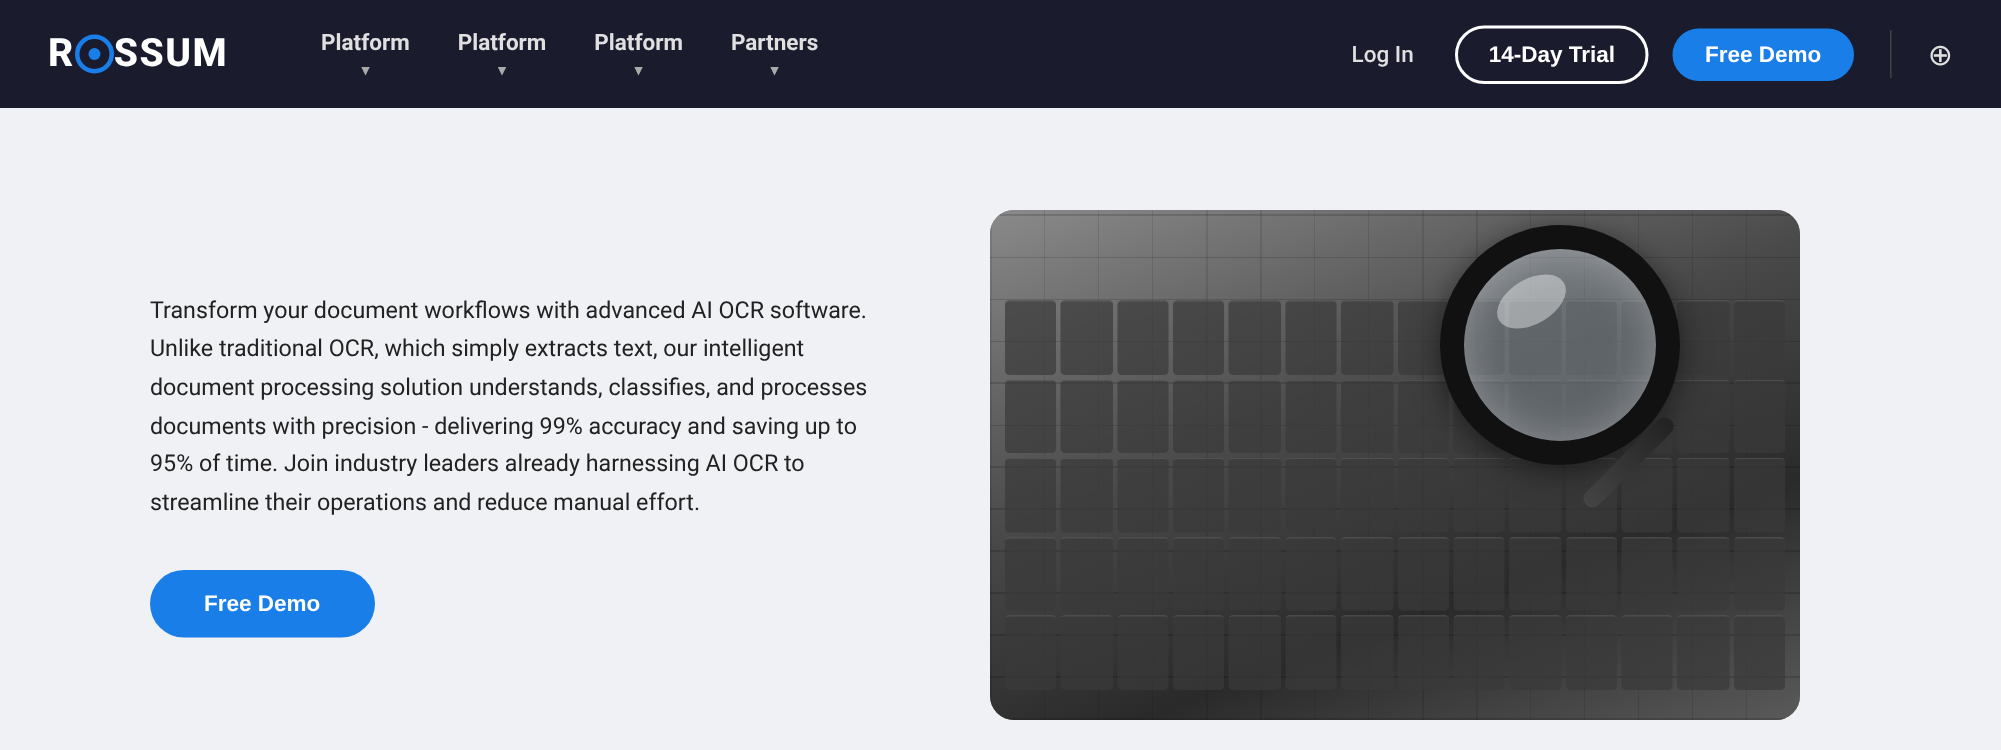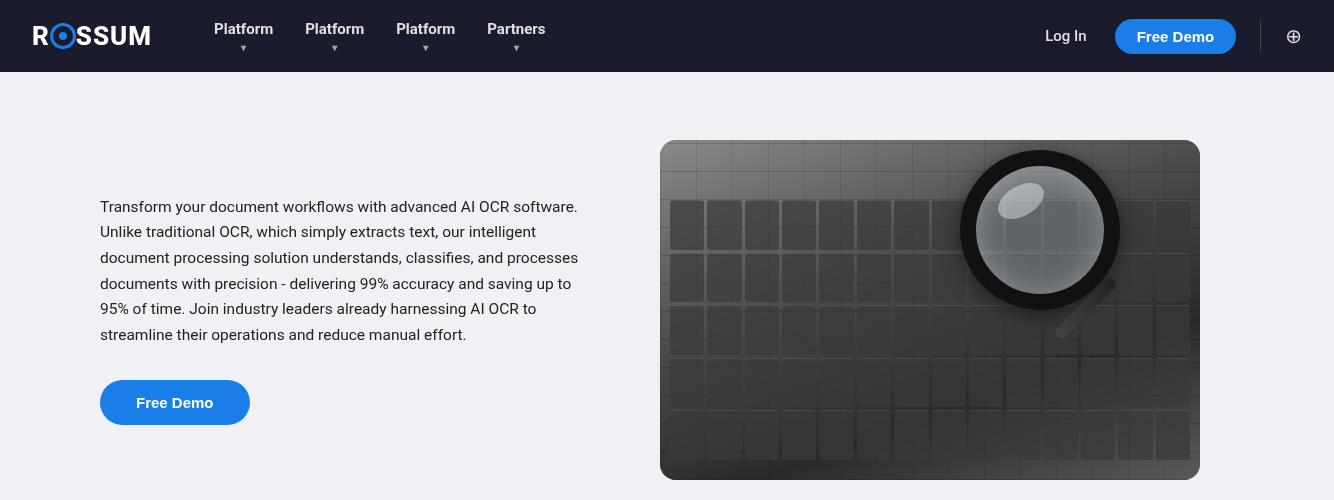--- a/index.html
+++ b/index.html
@@ -268,20 +268,21 @@
       <span class="nav-chevron">▾</span>
     </div>
     <div class="nav-item">
       <span>Partners</span>
       <span class="nav-chevron">▾</span>
     </div>
   </div>
 
   <div class="navbar-actions">
     <div class="btn-login">Log In</div>
+    <button class="btn-trial">14-Day Trial</button>
     <button class="btn-demo">Free Demo</button>
     <div class="navbar-divider"></div>
     <div class="globe-icon">⊕</div>
   </div>
 </nav>
 
 <div class="main-content">
   <div class="content-left">
     <p class="content-description">Transform your document workflows with advanced AI OCR software. Unlike traditional OCR, which simply extracts text, our intelligent document processing solution understands, classifies, and processes documents with precision - delivering 99% accuracy and saving up to 95% of time. Join industry leaders already harnessing AI OCR to streamline their operations and reduce manual effort.</p>
     <button class="btn-free-demo">Free Demo</button>

